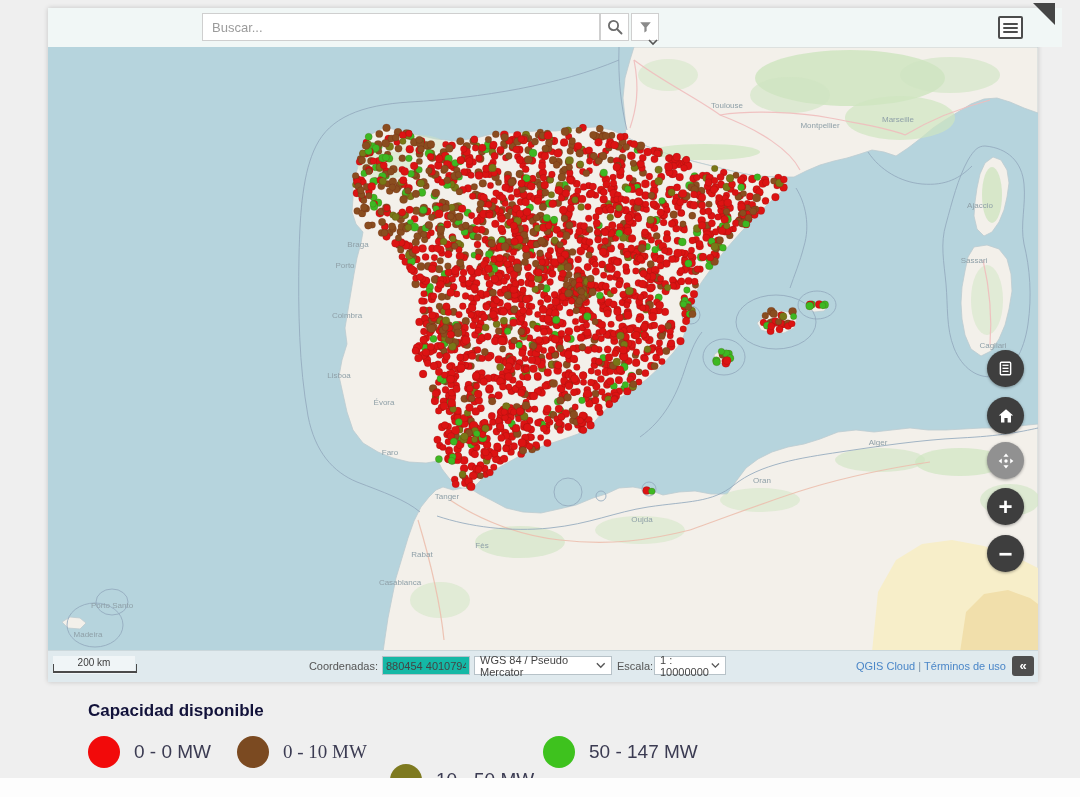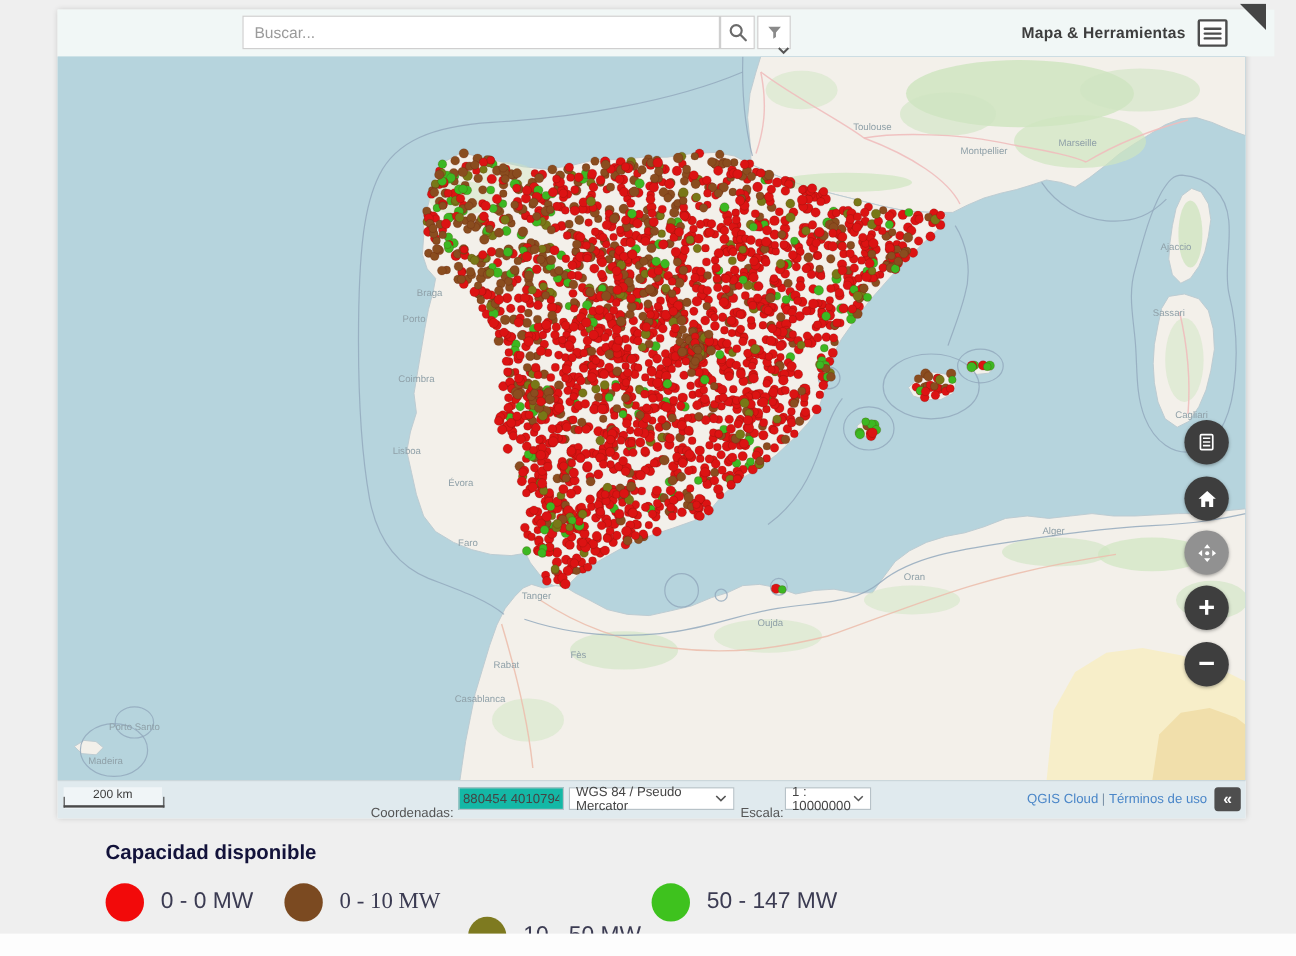--- a/index.html
+++ b/index.html
@@ -32,21 +32,21 @@
     box-shadow:0 1px 3px rgba(0,0,0,.35);color:#fff;}
   .ctl.lt{background:#919191;}
   .ctl.plus,.ctl.minus{font-size:24px;font-weight:bold;line-height:1;}
   
   .sbar{position:absolute;left:0;top:642px;width:990px;height:32px;background:#e0eaee;
     border-top:1px solid #cbd7db;box-sizing:border-box;font-size:11px;color:#555;}
   .scalebar{position:absolute;left:5px;top:5px;width:82px;height:18px;background:rgba(255,255,255,.5);}
   .scalebar .line{position:absolute;left:0;bottom:1px;width:82px;height:7px;
     border-left:1px solid #4a4a4a;border-right:1px solid #4a4a4a;border-bottom:2px solid #4a4a4a;}
   .scalebar .txt{position:absolute;left:0;top:1px;width:82px;text-align:center;font-size:10px;color:#3c3c3c;}
-  .slabel{position:absolute;top:9px;margin-top:12px;}
+  .slabel{position:absolute;top:9px;}
   .sinput{position:absolute;top:5px;height:19px;background:#14b8a6;border:1px solid #b7c2c8;
     box-sizing:border-box;font-size:11px;color:#444;font-family:inherit;text-align:center;padding:0 3px;}
   .sselect{position:absolute;top:5px;height:19px;background:#fff;border:1px solid #b7c2c8;
     box-sizing:border-box;display:flex;align-items:center;justify-content:space-between;
     padding:0 5px;cursor:pointer;color:#444;}
   .slinks{position:absolute;right:32px;top:9px;color:#4a86c8;}
   .slinks a{color:#4a86c8;text-decoration:none;cursor:pointer;}
   .slinks .sep{color:#7d93a8;margin:0 3px;}
   .collapse-btn{position:absolute;right:4px;top:5px;width:22px;height:20px;background:#4e4e4e;
     border-radius:3px;color:#fff;font-size:13px;font-weight:bold;text-align:center;line-height:19px;cursor:pointer;}
@@ -74,21 +74,20 @@
       </svg>
     </div>
     <div class="icon-btn" style="left:583px;width:28px;">
       <svg width="15" height="15" viewBox="0 0 20 20">
         <path d="M3 3 H17 L11.5 9.5 V14.5 L8.5 16.5 V9.5 Z" fill="#8a8a8a"></path>
       </svg>
     </div>
     <svg class="filter-chev" width="10" height="7" viewBox="0 0 10 7">
       <polyline points="1,1 5,5 9,1" fill="none" stroke="#555" stroke-width="1.6"></polyline>
     </svg>
-    <div class="hdr-title">Mapa &amp; Herramientas</div>
     <div class="menu-btn">
       <i></i>
         <i></i>
         <i></i>
     </div>
     <div class="fold"></div>
   </div>
 
   <div class="map">
     <svg id="mapsvg" width="990" height="603" viewBox="48 47 990 603">

